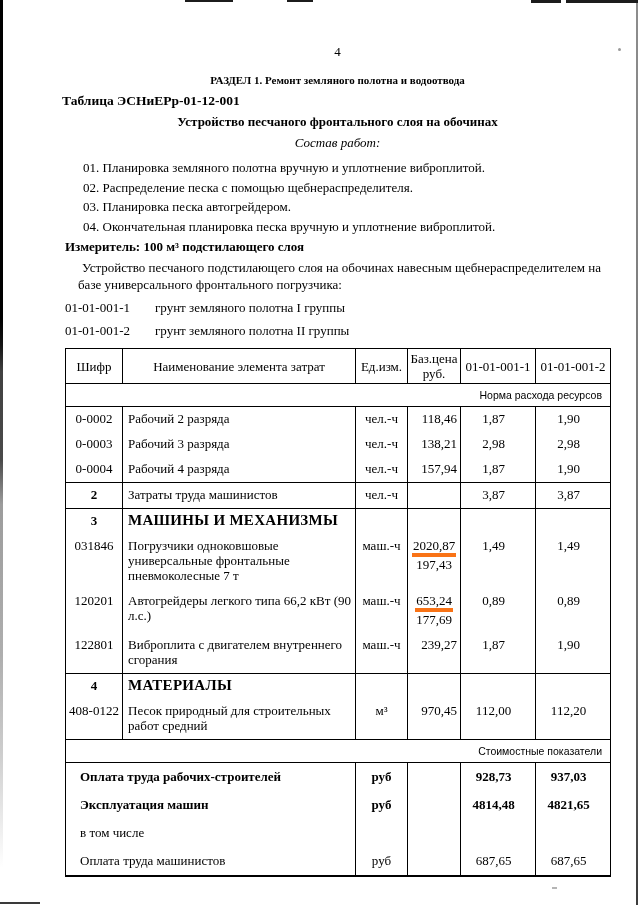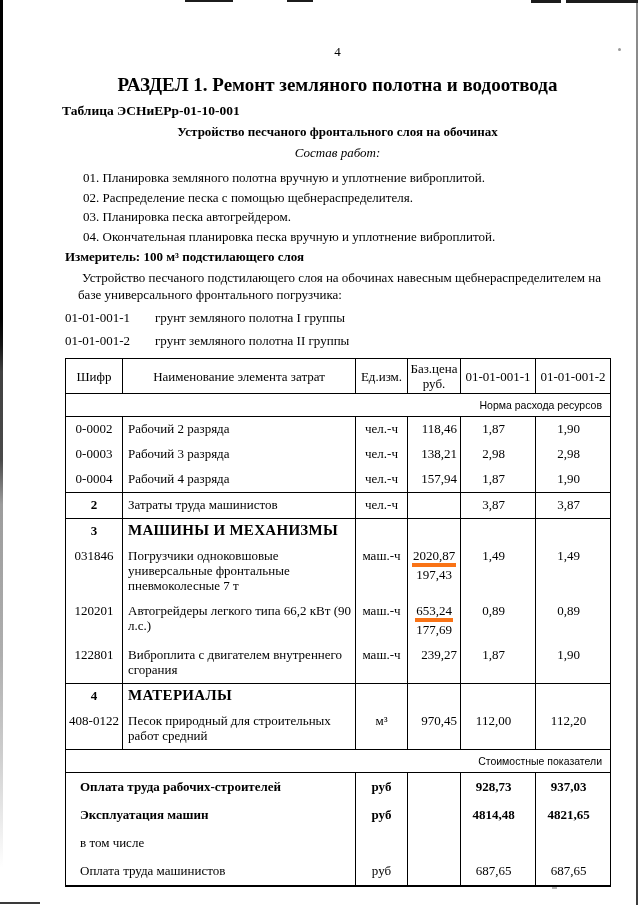--- a/index.html
+++ b/index.html
@@ -1,21 +1,21 @@
 <!DOCTYPE html>
 <html><head>
 <meta charset="utf-8">
 <style>
   html,body{margin:0;padding:0;background:#e8e8e8;}
   .page{position:relative;width:640px;height:905px;background:#fff;overflow:hidden;
         font-family:"Liberation Serif","DejaVu Serif",serif;color:#000;}
   .content{position:absolute;left:65px;top:0;width:545px;}
   .center{text-align:center;}
   .pagenum{margin-top:44px;font-size:13px;}
-  .sect-title{margin-top:14px;font-size:19px;font-weight:bold;}
+  .sect-title{margin-top:14px;font-size:11px;font-weight:bold;}
   .tbl-label{margin-top:7px;font-size:13.5px;font-weight:bold;margin-left:-3px;}
   .work-title{margin-top:5px;font-size:13px;font-weight:bold;}
   .sostav{margin-top:5px;font-size:13px;font-style:italic;}
   .work-items{margin-top:7px;}
   .work-items div{margin-left:18px;font-size:13px;line-height:19.5px;}
   .measurer{margin-top:3px;font-size:13px;font-weight:bold;}
   .desc{margin-top:4px;margin-left:13px;text-indent:4px;font-size:13px;line-height:17px;width:528px;}
   .variant{margin-top:6px;font-size:13px;line-height:17px;}
   .variant .vcode{display:inline-block;min-width:76px;}
   .variant .vname{margin-left:14px;}
@@ -72,21 +72,21 @@
   <div class="bdash"></div>
   <div class="speck1"></div>
   <div class="speck2"></div>
 
   <div class="content">
 
     <div class="pagenum center">4</div>
 
     <div class="sect-title center">РАЗДЕЛ 1.  Ремонт земляного полотна и водоотвода</div>
 
-    <div class="tbl-label">Таблица  ЭСНиЕРр-01-10-001</div>
+    <div class="tbl-label">Таблица  ЭСНиЕРр-01-12-001</div>
 
     <div class="work-title center">Устройство песчаного фронтального слоя на обочинах</div>
 
     <div class="sostav center">Состав работ:</div>
 
     <div class="work-items">
       <div>01. Планировка земляного полотна  вручную и уплотнение виброплитой.</div>
       <div>02. Распределение песка с помощью  щебнераспределителя.</div>
       <div>03. Планировка песка автогрейдером.</div>
       <div>04. Окончательная планировка песка вручную и уплотнение виброплитой.</div>

